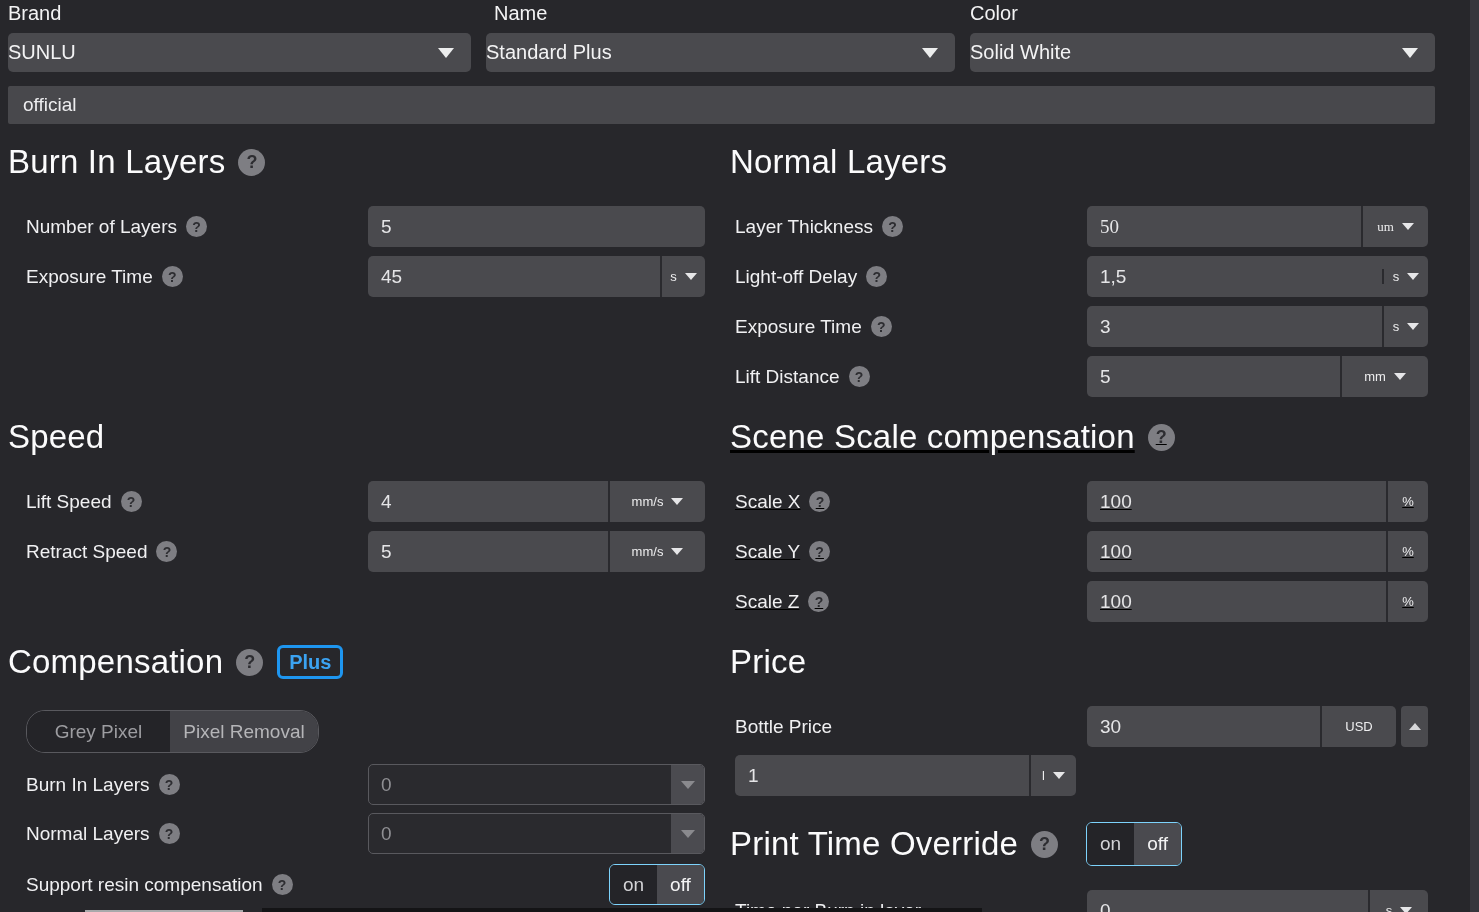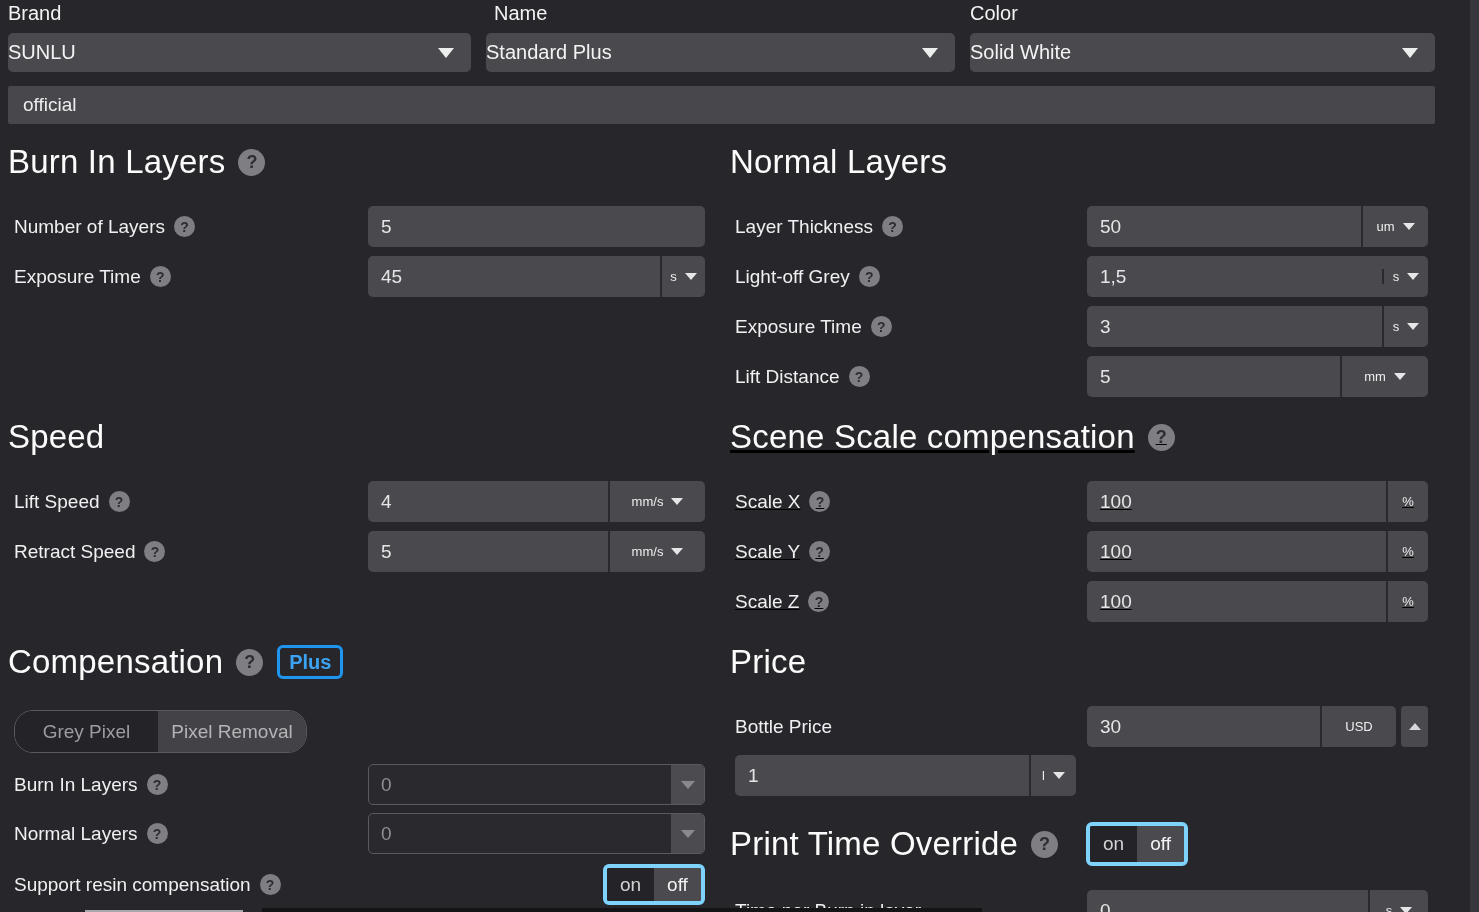--- a/index.html
+++ b/index.html
@@ -22,21 +22,21 @@
     border-radius:2px; display:flex; align-items:center; padding-left:15px; box-sizing:border-box;
     font-size:19px; color:#ededef;
   }
   
   .section { position:absolute; box-sizing:border-box; }
   .sec-title { display:flex; align-items:center; font-size:33px; color:#fbfbfc; height:44px; margin-bottom:22px; }
   .sec-title .ttl { letter-spacing:.2px; }
   .sec-left .sec-title { padding-left:8px; }
   .sec-right .sec-title { padding-left:2px; }
   .row { display:flex; align-items:center; height:41px; margin-bottom:9px; }
-  .sec-left .row { padding:0 15px 0 14px; }
+  .sec-left .row { padding:0 15px 0 26px; }
   .sec-right .row { padding:0 42px 0 7px; }
   .row-label { flex:1; font-size:19px; color:#f0f0f2; display:flex; align-items:center; }
   .row-label.dim { color:#9b9b9f; }
   .q {
     width:21px; height:21px; border-radius:50%; background:#7e7e83; color:#2d2d31;
     font-size:14px; font-weight:bold; display:inline-flex; align-items:center; justify-content:center;
     margin-left:9px; flex:none; cursor:pointer; line-height:1;
   }
   .q-lg { width:27px; height:27px; font-size:18px; margin-left:13px; }
   
@@ -57,21 +57,21 @@
   .caret-up { width:0; height:0; border-left:6px solid transparent; border-right:6px solid transparent; border-bottom:7px solid #d6d6d8; }
   
   .input-dis {
     display:flex; background:#2a2a2e; border:1px solid #59595e; border-radius:5px; height:41px;
     box-sizing:border-box; overflow:hidden; flex:none;
   }
   .input-dis .val { flex:1; display:flex; align-items:center; padding-left:12px; font-size:19px; color:#8f8f93; }
   .input-dis .tab { width:33px; background:#4b4b50; border-radius:0 4px 4px 0; display:flex; align-items:center; justify-content:center; cursor:pointer; }
   .caret-dis { width:0; height:0; border-left:7px solid transparent; border-right:7px solid transparent; border-top:8px solid #8a8a8e; }
   
-  .toggle { display:flex; border:4px solid #7dd3fc; border-radius:6px; overflow:hidden; height:41px; box-sizing:border-box; flex:none; cursor:pointer; }
+  .toggle { display:flex; border:1px solid #7dd3fc; border-radius:6px; overflow:hidden; height:41px; box-sizing:border-box; flex:none; cursor:pointer; }
   .toggle .seg { display:flex; align-items:center; justify-content:center; font-size:19px; width:47px; }
   .seg.dimmed { background:#242428; color:#d3d3d6; }
   .seg.active { background:#4a4a4f; color:#f3f3f4; }
   .segmented { display:flex; border:1px solid #59595e; border-radius:19px; overflow:hidden; height:43px; box-sizing:border-box; flex:none; cursor:pointer; }
   .segmented .opt { display:flex; align-items:center; justify-content:center; font-size:19px; }
   .opt.unsel { background:#242428; color:#9d9da1; width:143px; }
   .opt.sel { background:#424247; color:#b5b5b8; width:148px; }
   .badge-plus {
     border:3px solid #1e96f0; color:#3ba3f2; border-radius:6px; font-size:20px; font-weight:bold;
     padding:1px 9px; line-height:1.3; margin-left:14px; cursor:pointer; flex:none;
@@ -142,31 +142,31 @@
 
 <div class="section sec-right" style="left:728px; top:140px; width:742px;">
   <div class="sec-title">
     <span class="ttl">Normal Layers</span>
   </div>
   <div class="row">
     <span class="row-label">
       <span>Layer Thickness</span>
       <span class="q">?</span>
     </span>
-    <div class="input" style="width:341px;">
+    <div class="input" style="width:341px;font-family:Liberation Serif, serif;">
       <div class="val">50</div>
       <div class="unit" style="width:67px;">
         <span>um</span>
         <span class="caret-sm"></span>
       </div>
     </div>
   </div>
   <div class="row">
     <span class="row-label">
-      <span>Light-off Grey</span>
+      <span>Light-off Delay</span>
       <span class="q">?</span>
     </span>
     <div class="input" style="width:341px;align-items:center;">
       <div class="val">1,5</div>
       <div class="unit" style="width:46px;">
         <span>s</span>
         <span class="caret-sm"></span>
       </div>
     </div>
   </div>

